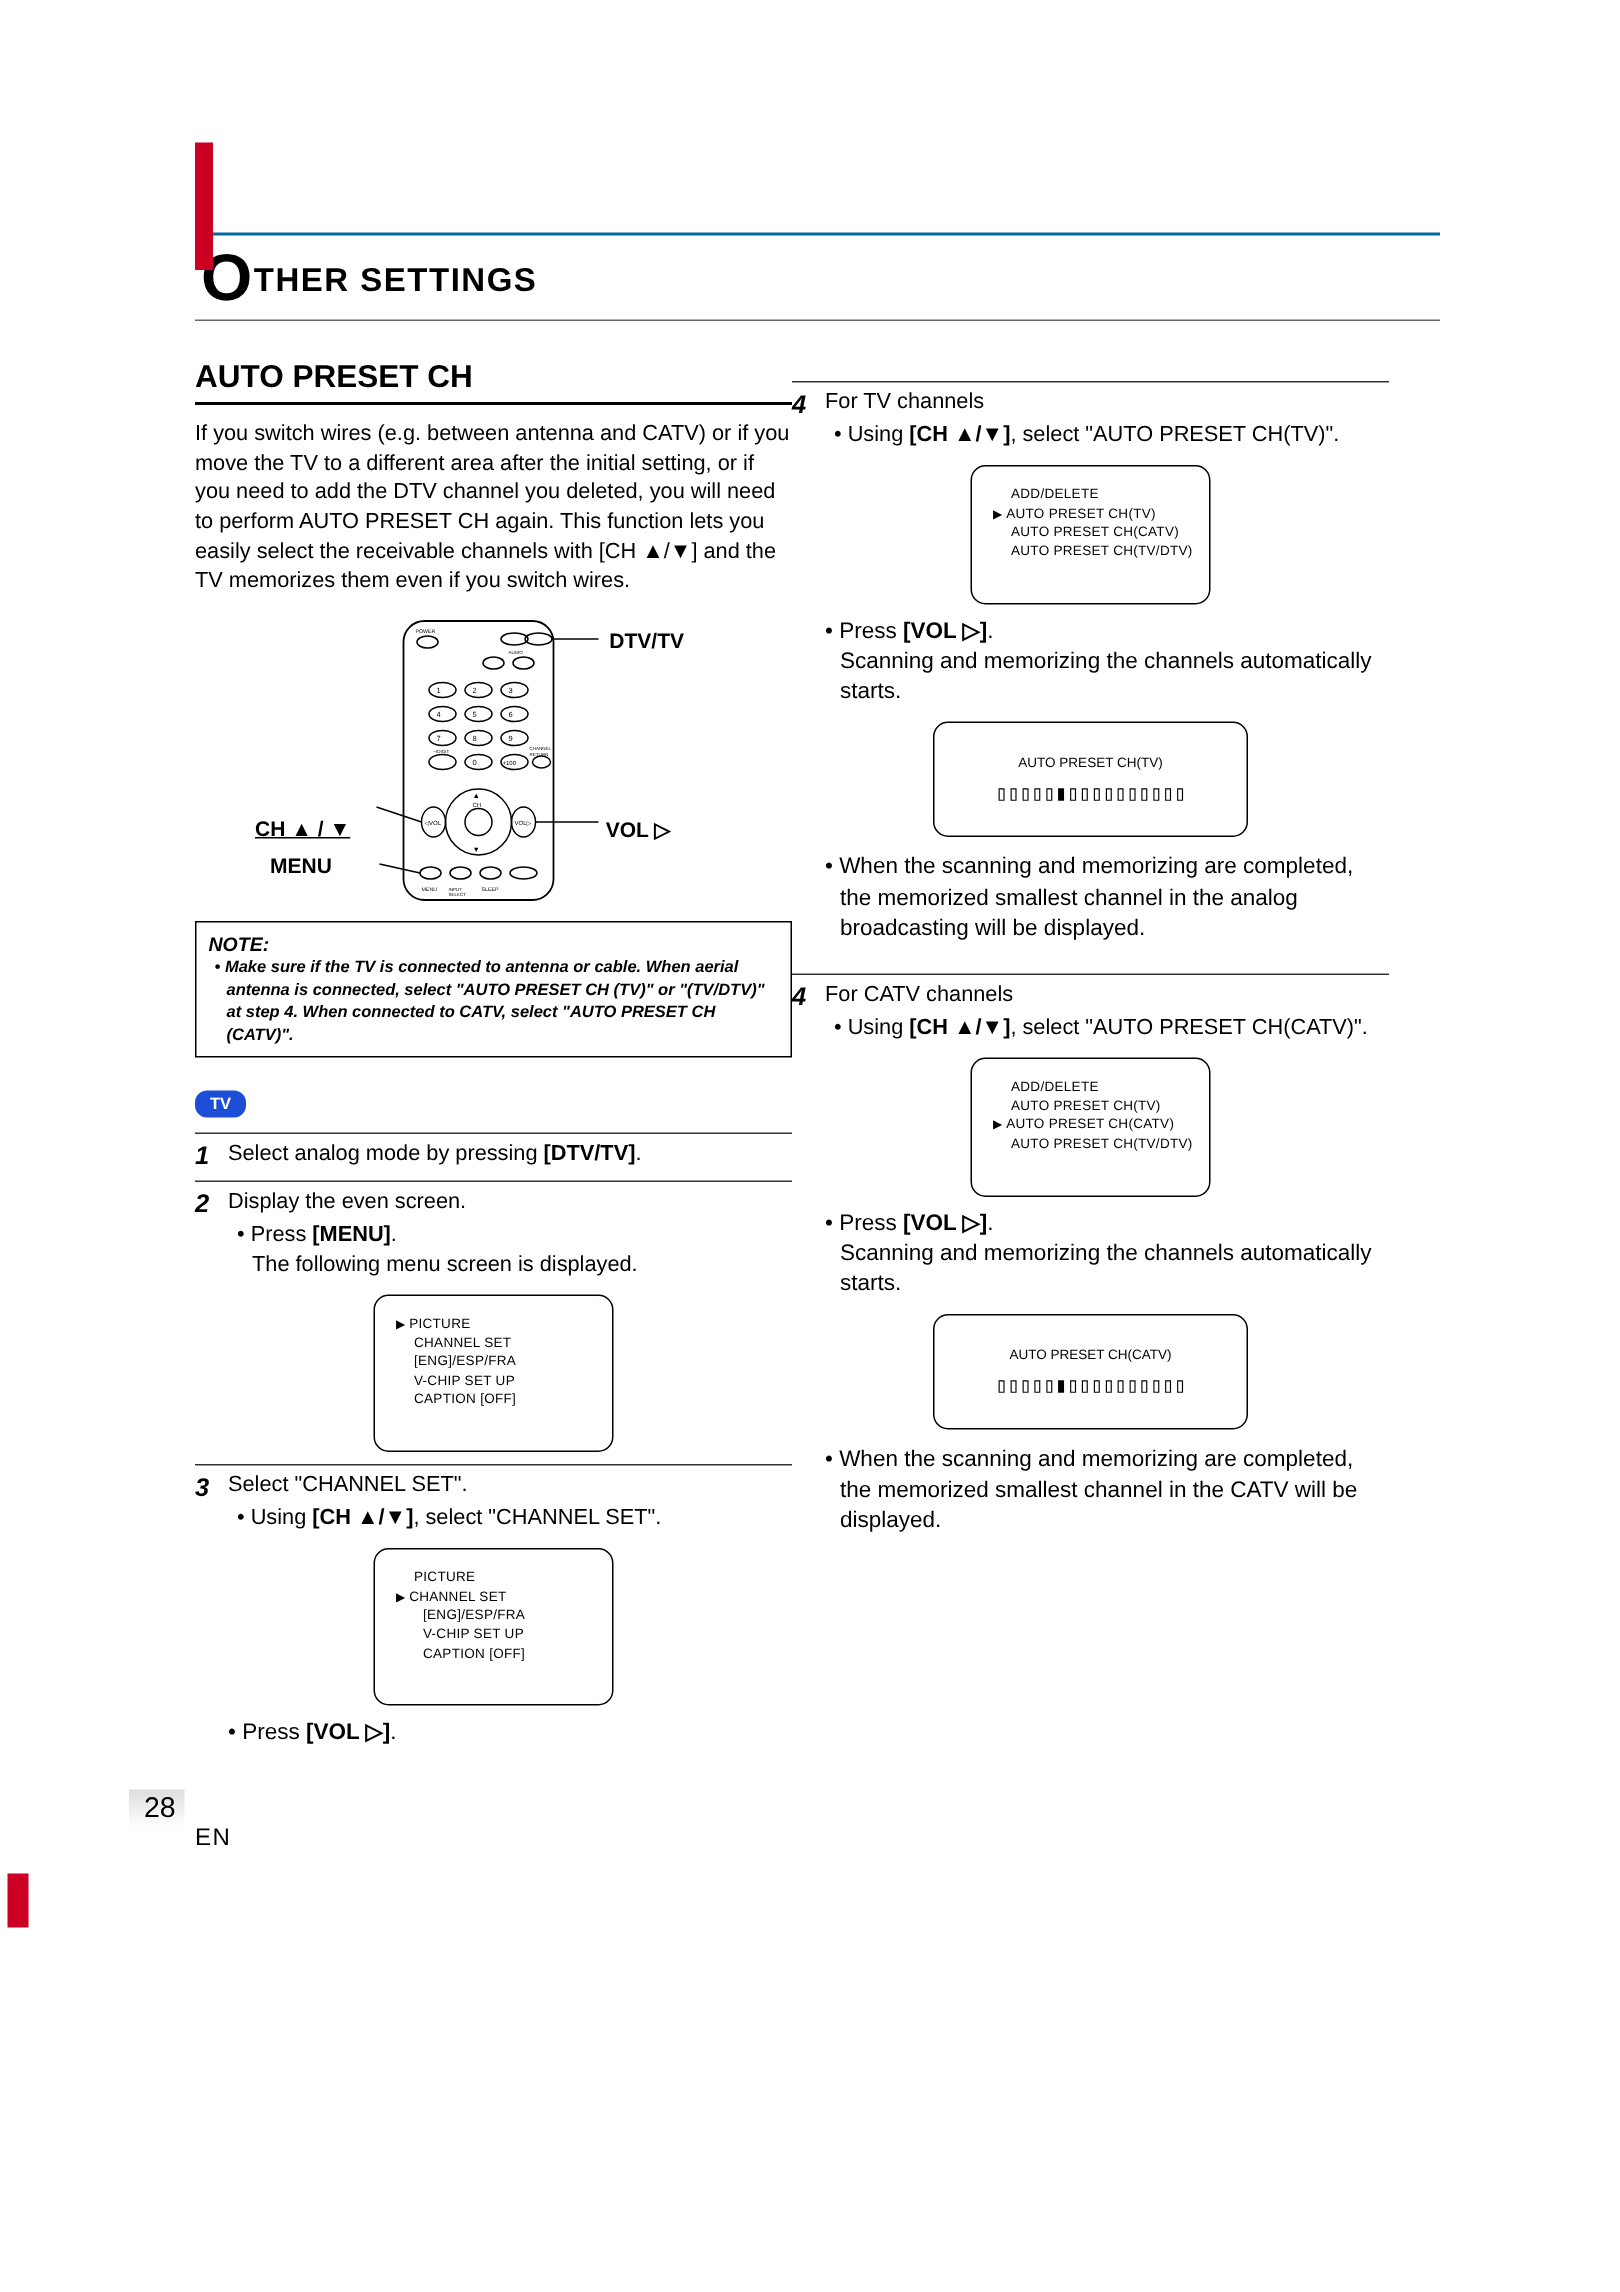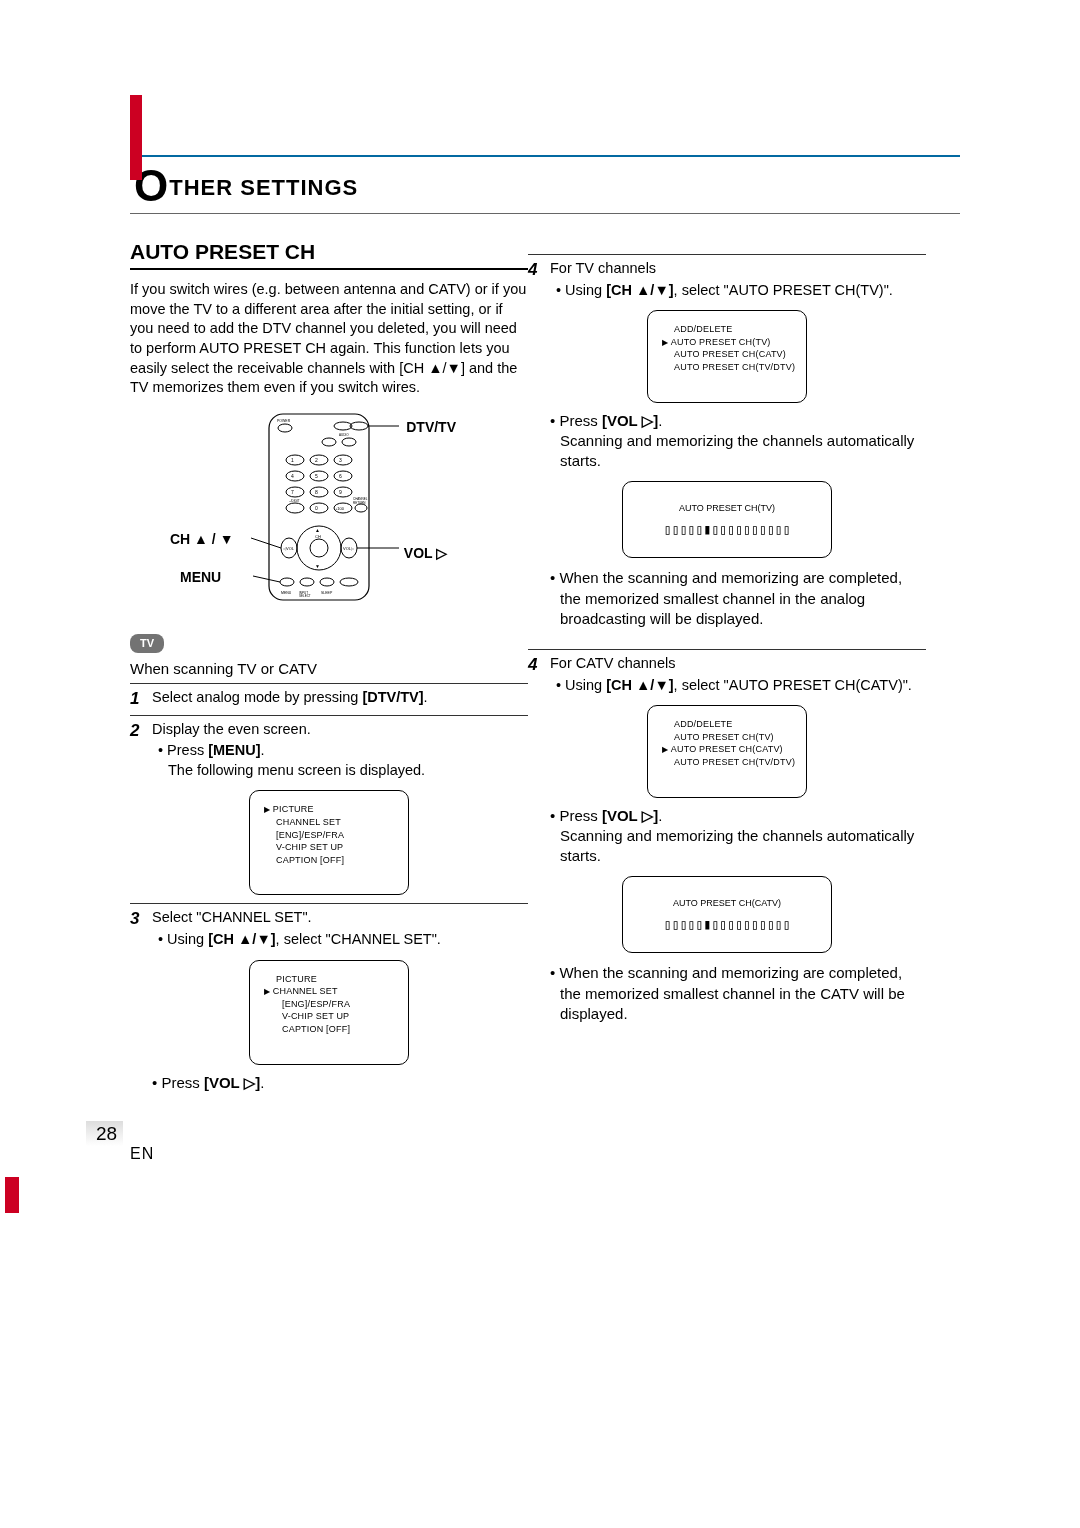--- a/index.html
+++ b/index.html
@@ -51,32 +51,32 @@
   }
   .intro { font-size: 14.5px; }
   .remote-box {
     width: 250px; margin: 14px auto 10px auto; position: relative;
     font-size: 9px;
   }
   .remote-svg { display:block; margin:0 auto;}
   .remote-label { position:absolute; font-size:14px; font-weight:bold;}
   .lbl-dtvtv { right: -2px; top: 6px;}
   .lbl-vol { right: 7px; top: 132px;}
-  .lbl-ch { left: -34px; top: 118px;}
+  .lbl-ch { left: -34px; top: 131px; text-decoration: underline;}
   .lbl-menu { left: -24px; top: 156px;}
   .note-box {
     border: 1px solid #000;
     padding: 6px 8px;
     margin-top: 12px;
     font-size: 11px;
   }
   .note-box .note-head { font-style: italic; font-weight: bold; font-size: 13px; }
   .note-box .note-body { font-style: italic; font-weight: bold; padding-left: 12px; text-indent: -8px;}
   .tv-badge {
-    display:inline-block; background:#737373; color:#fff; font-size:11px;
+    display:inline-block; background:#1d4ed8; color:#fff; font-size:11px;
     padding: 2px 10px; border-radius: 8px; margin: 22px 0 6px 0;
     font-weight: bold;
   }
   .steps { font-size: 14.5px; }
   .step-row { display:flex; gap:6px; border-top: 1px solid #333; padding-top:4px; margin-top:4px; }
   .step-row.first { border-top:1px solid #333;}
   .step-num { font-style: italic; font-weight: bold; font-size: 17px; width:16px; flex-shrink:0;}
   .step-body { flex:1; }
   .bullet { padding-left: 16px; text-indent: -10px; margin-top:2px;}
   .bullet::before { content:"• ";}
@@ -190,23 +190,26 @@
           <text x="50" y="185" font-size="3">SELECT</text>
           <text x="72" y="182" font-size="3.5">SLEEP</text>
           <text x="40" y="90" font-size="3">–/DIGIT</text>
         </svg>
         <span class="remote-label lbl-dtvtv">DTV/TV</span>
         <span class="remote-label lbl-vol">VOL ▷</span>
         <span class="remote-label lbl-ch">CH ▲ / ▼</span>
         <span class="remote-label lbl-menu">MENU</span>
       </div>
 
+      <div class="note-box">
+        <div class="note-head">NOTE:</div>
+        <div class="note-body">• <span>Make sure if the TV is connected to antenna or cable. When aerial antenna is connected, select "AUTO PRESET CH (TV)" or "(TV/DTV)" at step 4.  When connected to CATV, select "AUTO PRESET CH (CATV)".</span></div>
+      </div>
 
       <div class="tv-badge">TV</div>
-      <div>When scanning TV or CATV</div>
 
       <div class="steps">
         <div class="step-row first">
           <div class="step-num">1</div>
           <div class="step-body"><span>Select analog mode by pressing </span><b>[DTV/TV]</b><span>.</span></div>
         </div>
 
         <div class="step-row">
           <div class="step-num">2</div>
           <div class="step-body">

